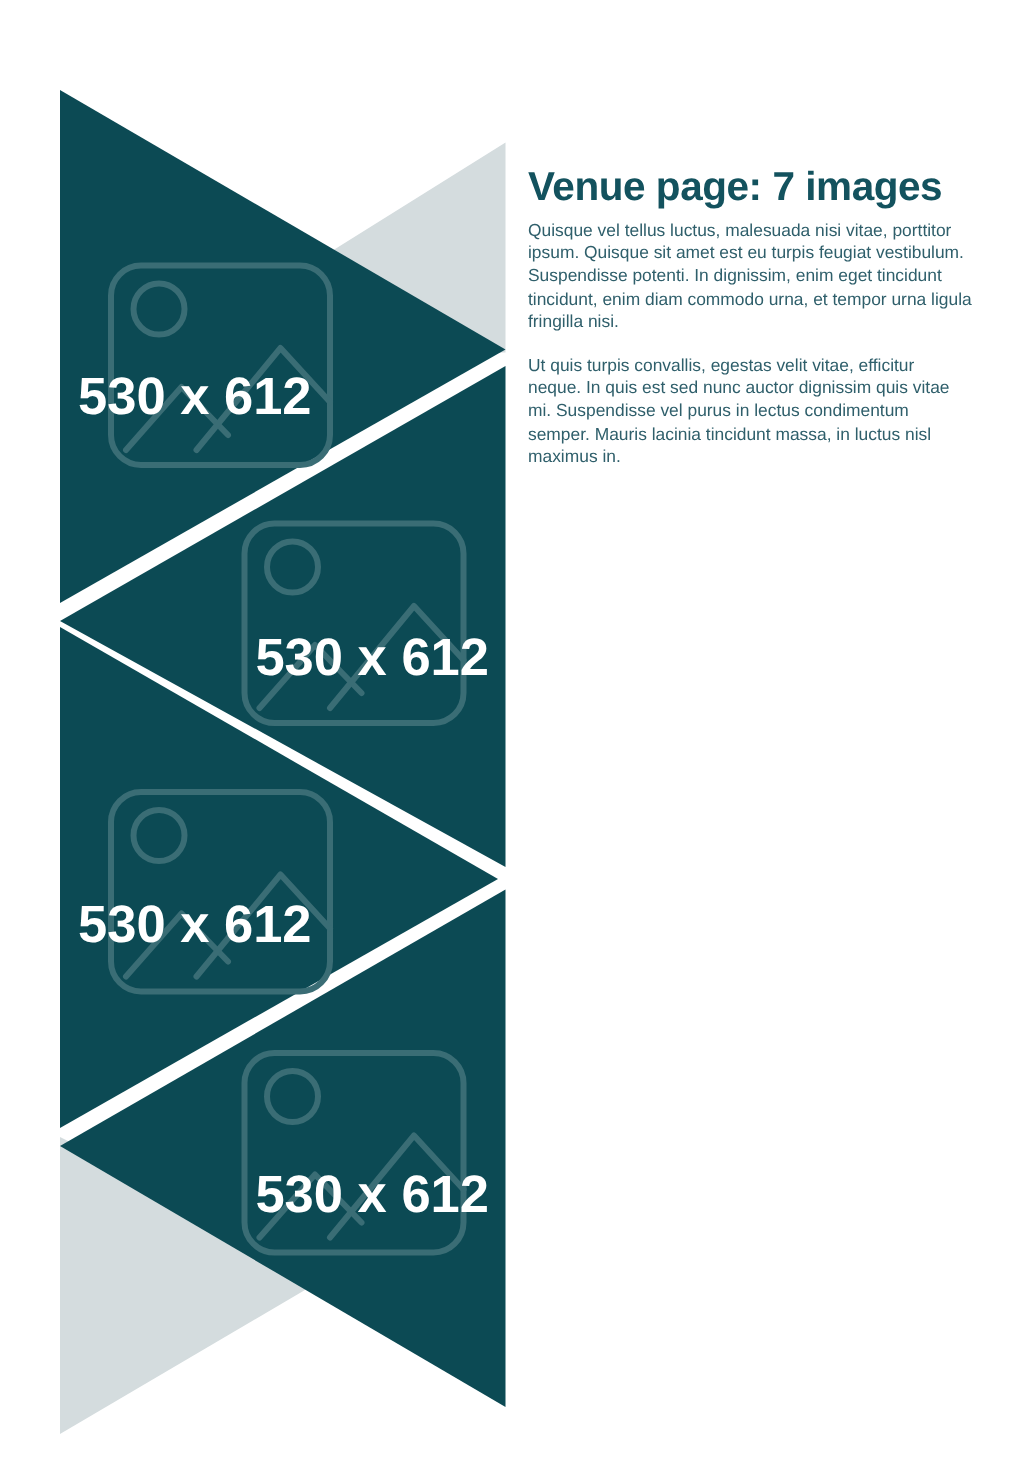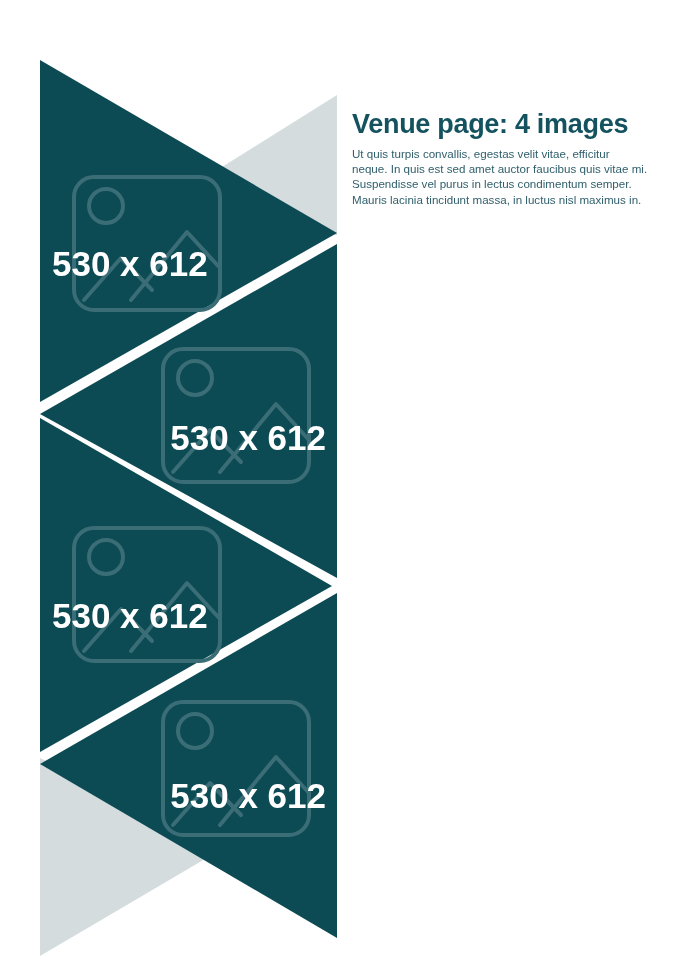--- a/index.html
+++ b/index.html
@@ -146,21 +146,22 @@
           <path class="ph-icon" d="M 220 825 L 276 757 L 309 793"></path>
         </g>
         <text class="ph-label" x="326" y="808" text-anchor="end">530 x 612</text>
       </g>
 
     </svg>
   </div>
 
   <div id="text-column">
 
-    <h1 id="page-title">Venue page: 4 images</h1>
+    <h1 id="page-title">Venue page: 7 images</h1>
 
     <div id="body-copy">
-      <p class="para">Ut quis turpis convallis, egestas velit vitae, efficitur neque. In quis est sed amet auctor faucibus quis vitae mi. Suspendisse vel purus in lectus condimentum semper. Mauris lacinia tincidunt massa, in luctus nisl maximus in.</p>
+      <p class="para">Quisque vel tellus luctus, malesuada nisi vitae, porttitor ipsum. Quisque sit amet est eu turpis feugiat vestibulum. Suspendisse potenti. In dignissim, enim eget tincidunt tincidunt, enim diam commodo urna, et tempor urna ligula fringilla nisi.</p>
+      <p class="para">Ut quis turpis convallis, egestas velit vitae, efficitur neque. In quis est sed nunc auctor dignissim quis vitae mi. Suspendisse vel purus in lectus condimentum semper. Mauris lacinia tincidunt massa, in luctus nisl maximus in.</p>
     </div>
 
   </div>
 
 </div>
 
 </body></html>

